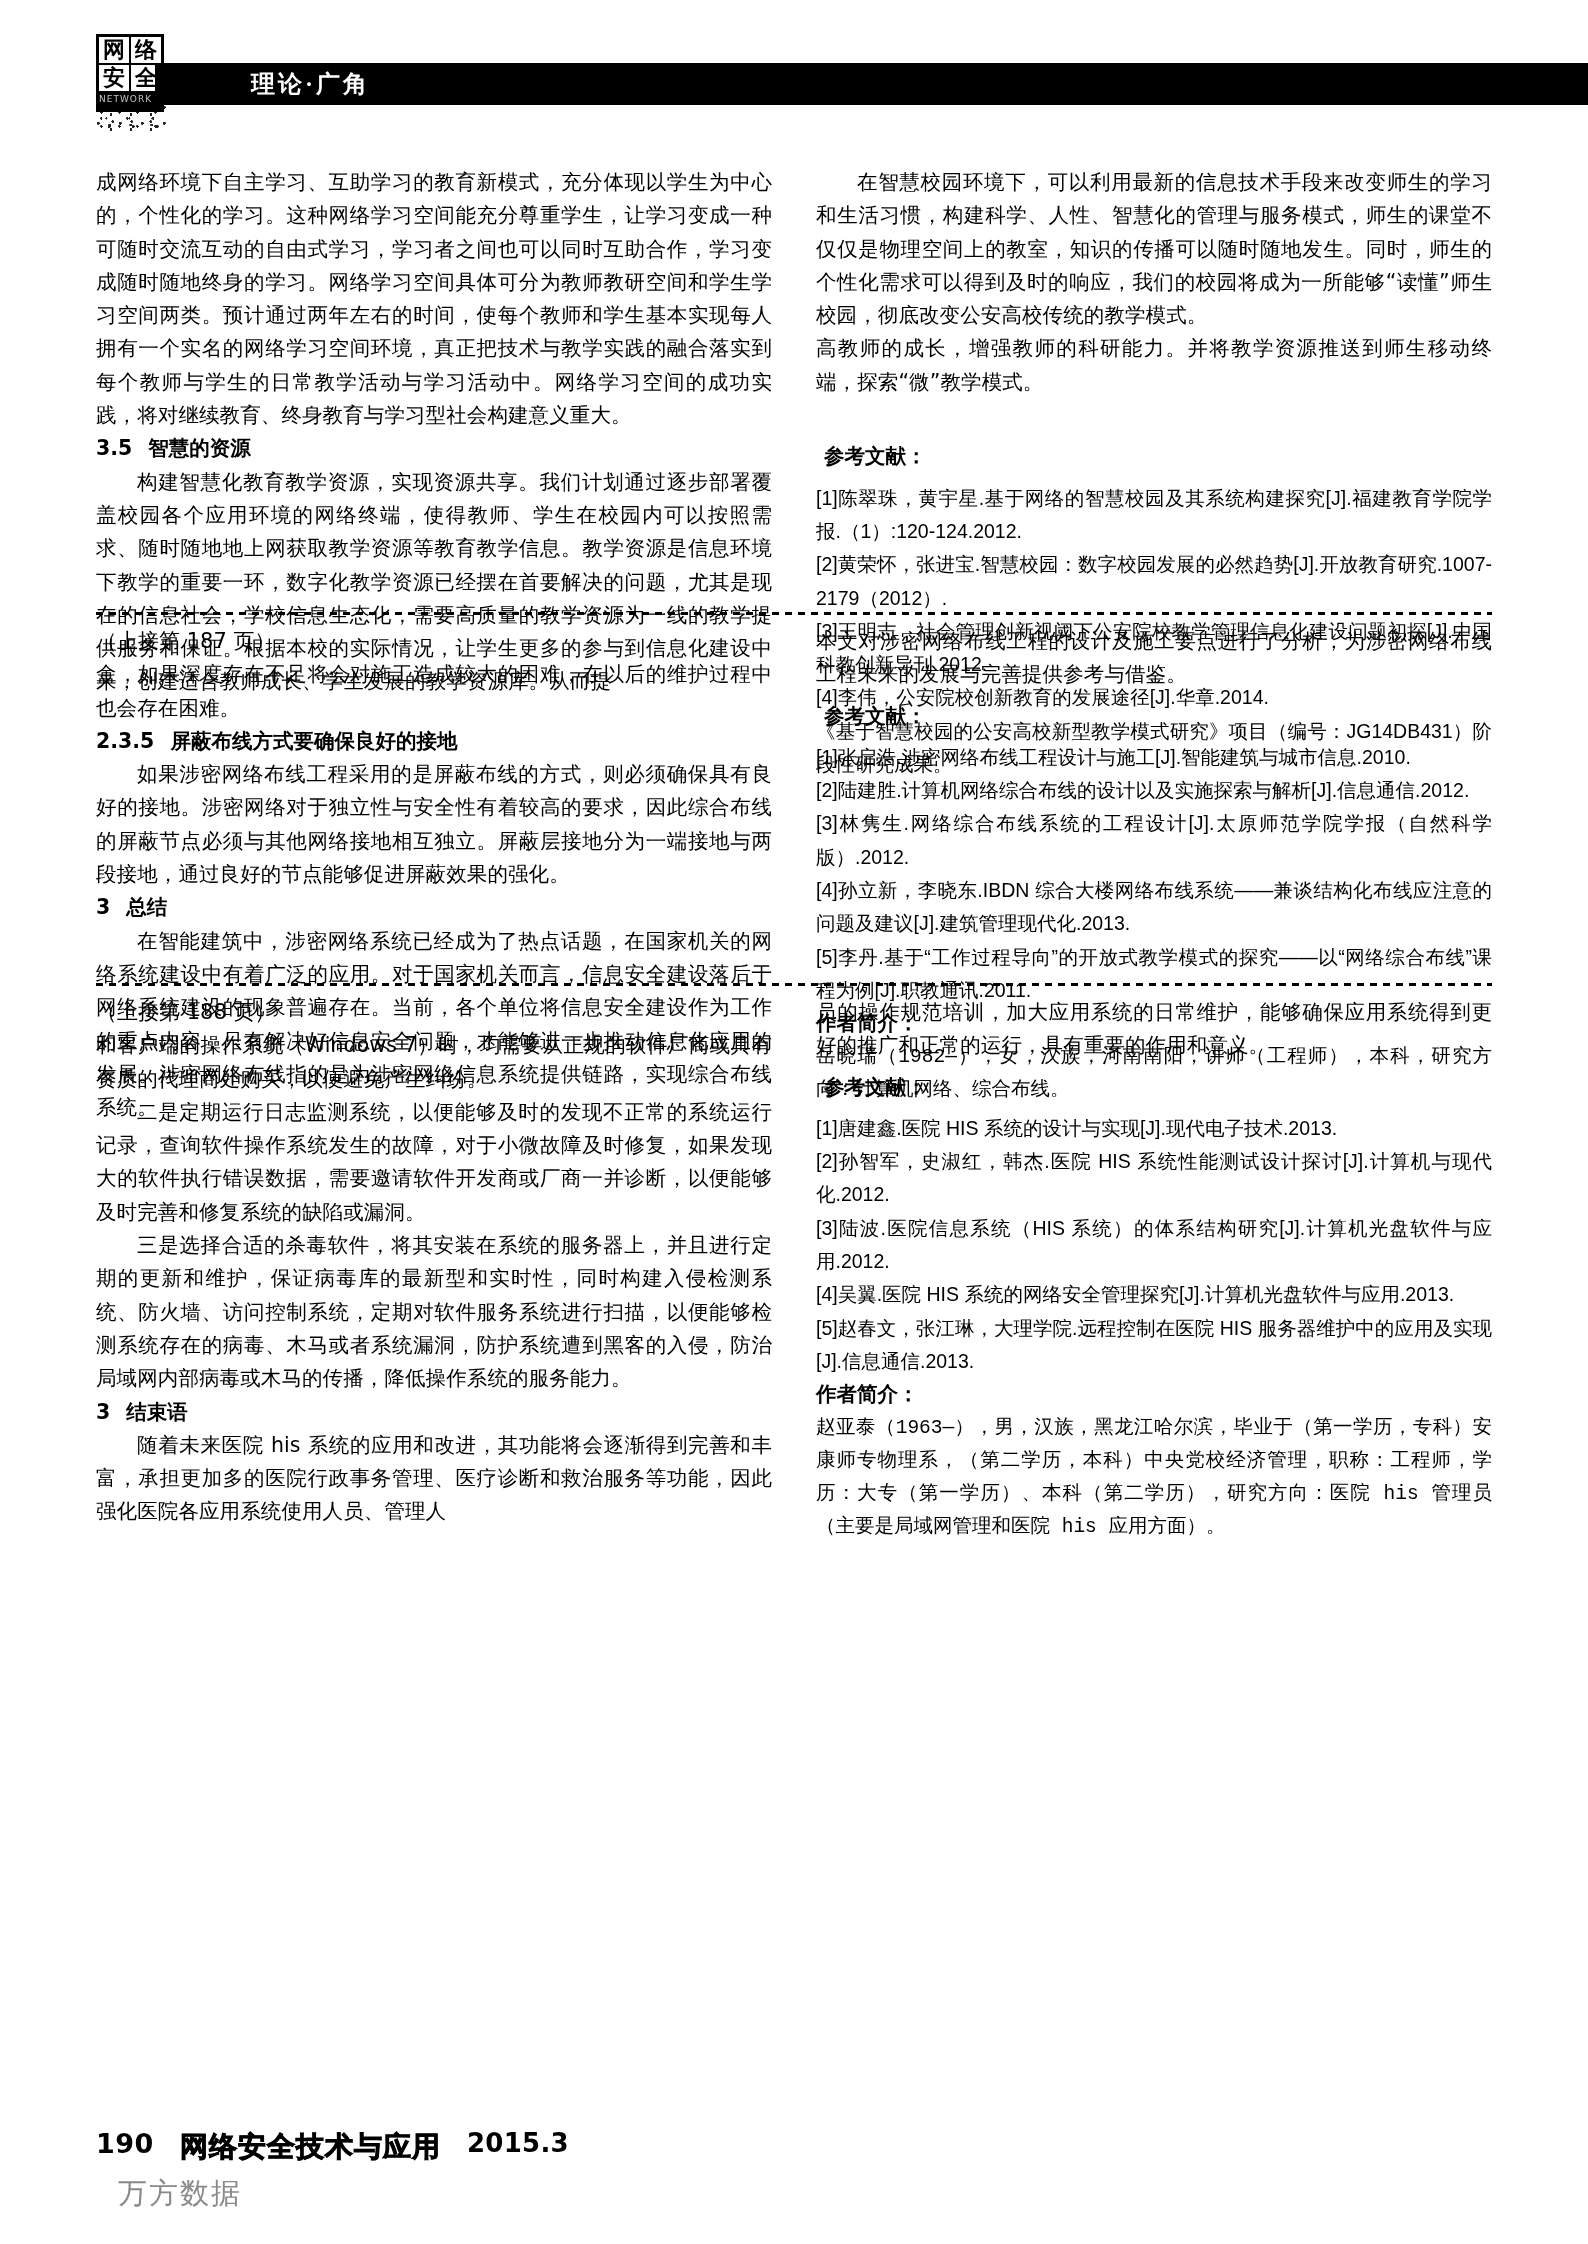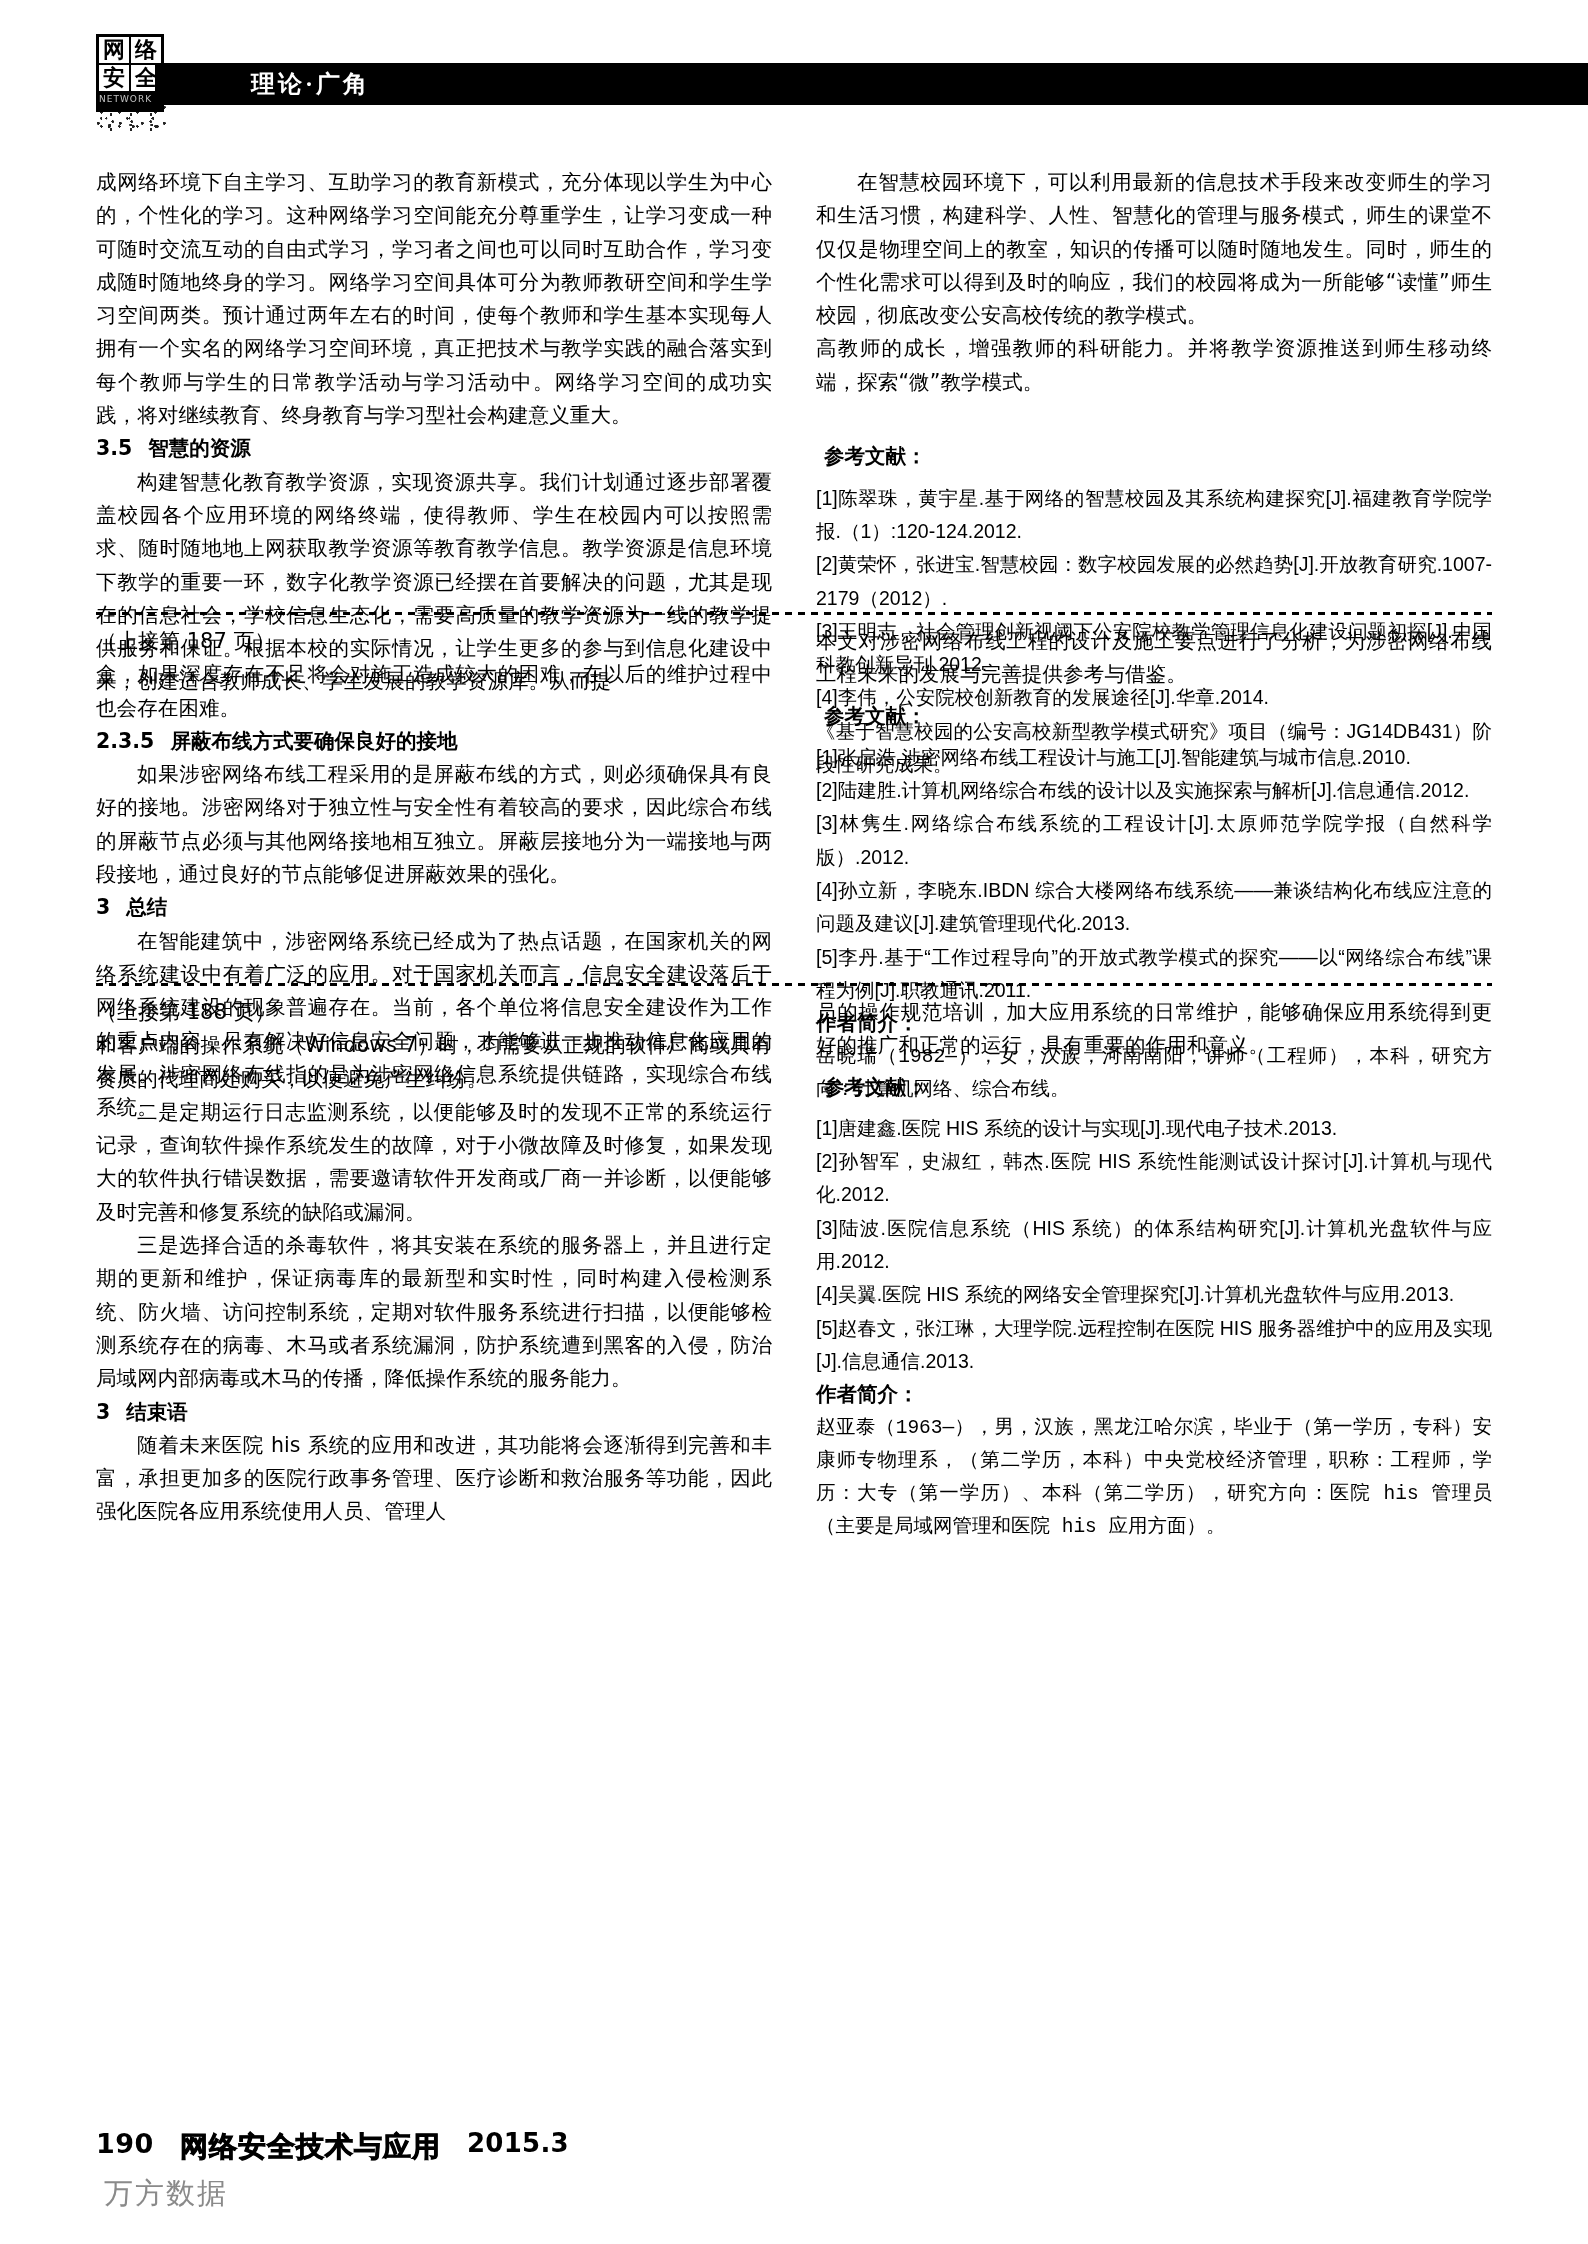--- a/index.html
+++ b/index.html
@@ -205,21 +205,21 @@
     -webkit-text-stroke: 0.9px #000;
   }
   .footer-issue {
     font-family: "DejaVu Sans", "Liberation Sans", sans-serif;
     font-weight: bold;
     font-size: 26px;
     letter-spacing: 0.3px;
   }
   .footer-watermark {
     margin-top: 8px;
-    margin-left: 8px;
+    margin-left: 22px;
     font-family: "DejaVu Serif", "Liberation Serif", serif;
     font-size: 29px;
     color: #8a8a8a;
     letter-spacing: 2px;
   }
 </style>
 </head>
 <body>
 
 <div class="header-zone">

